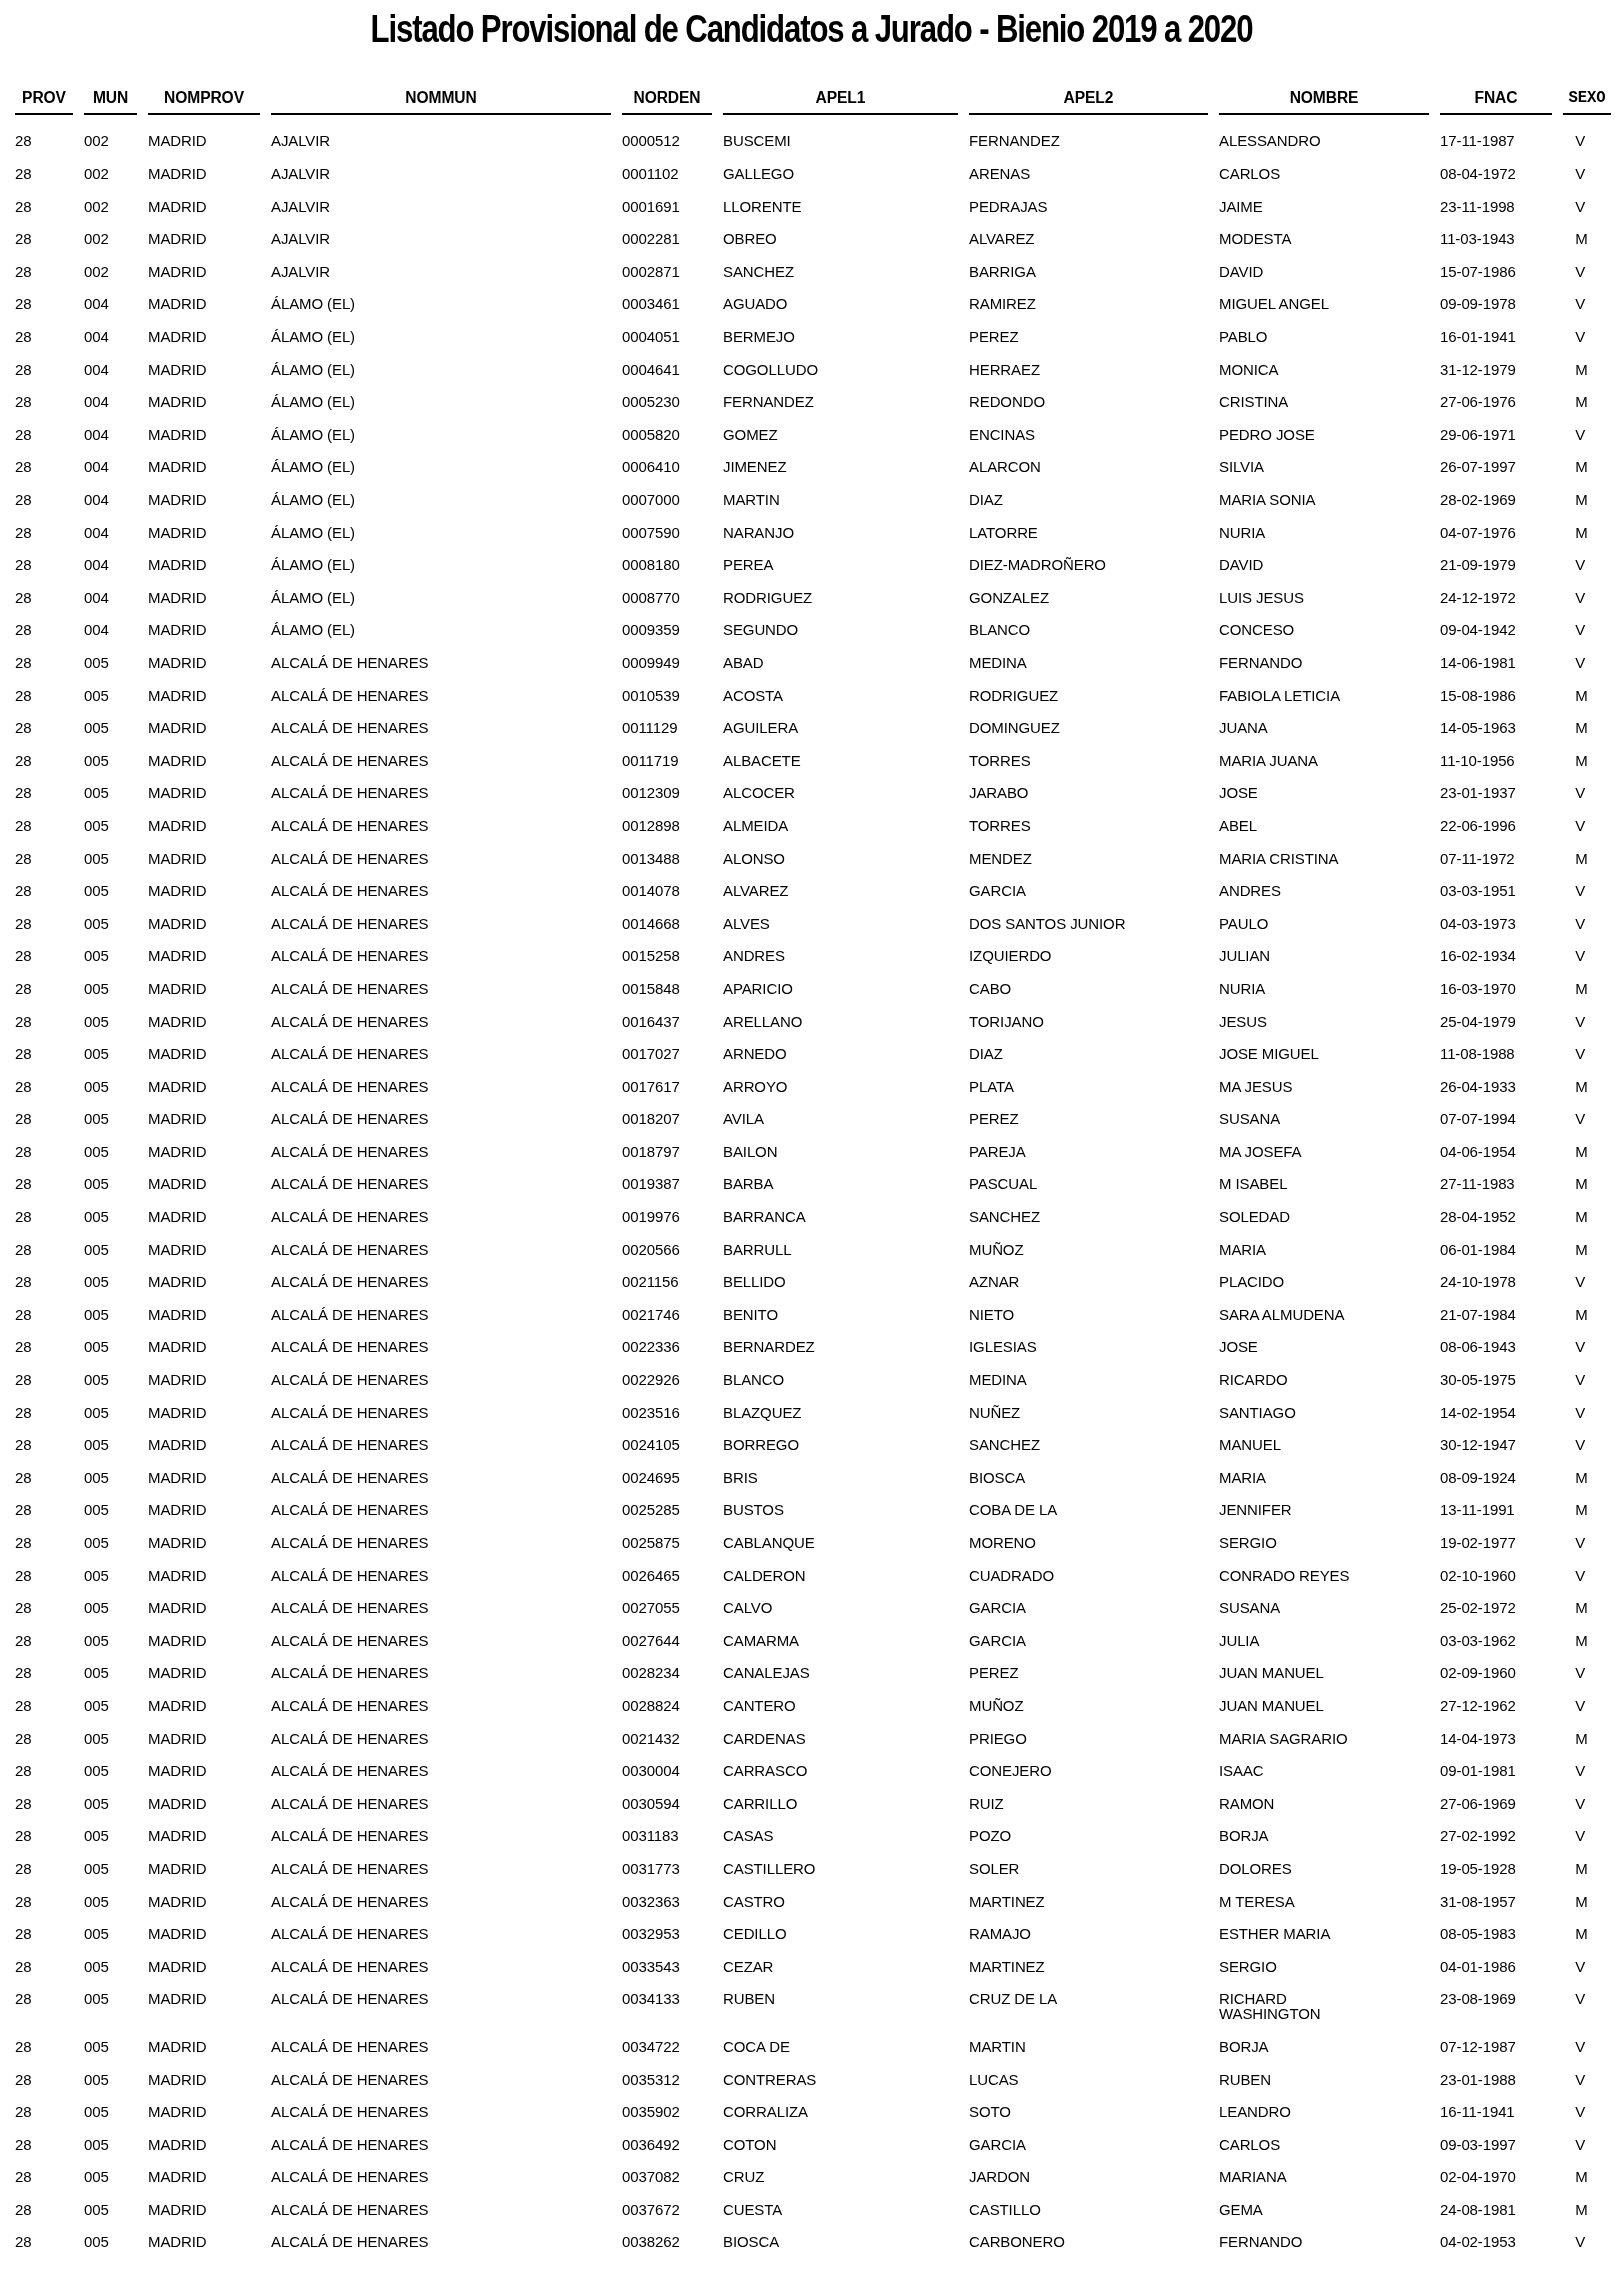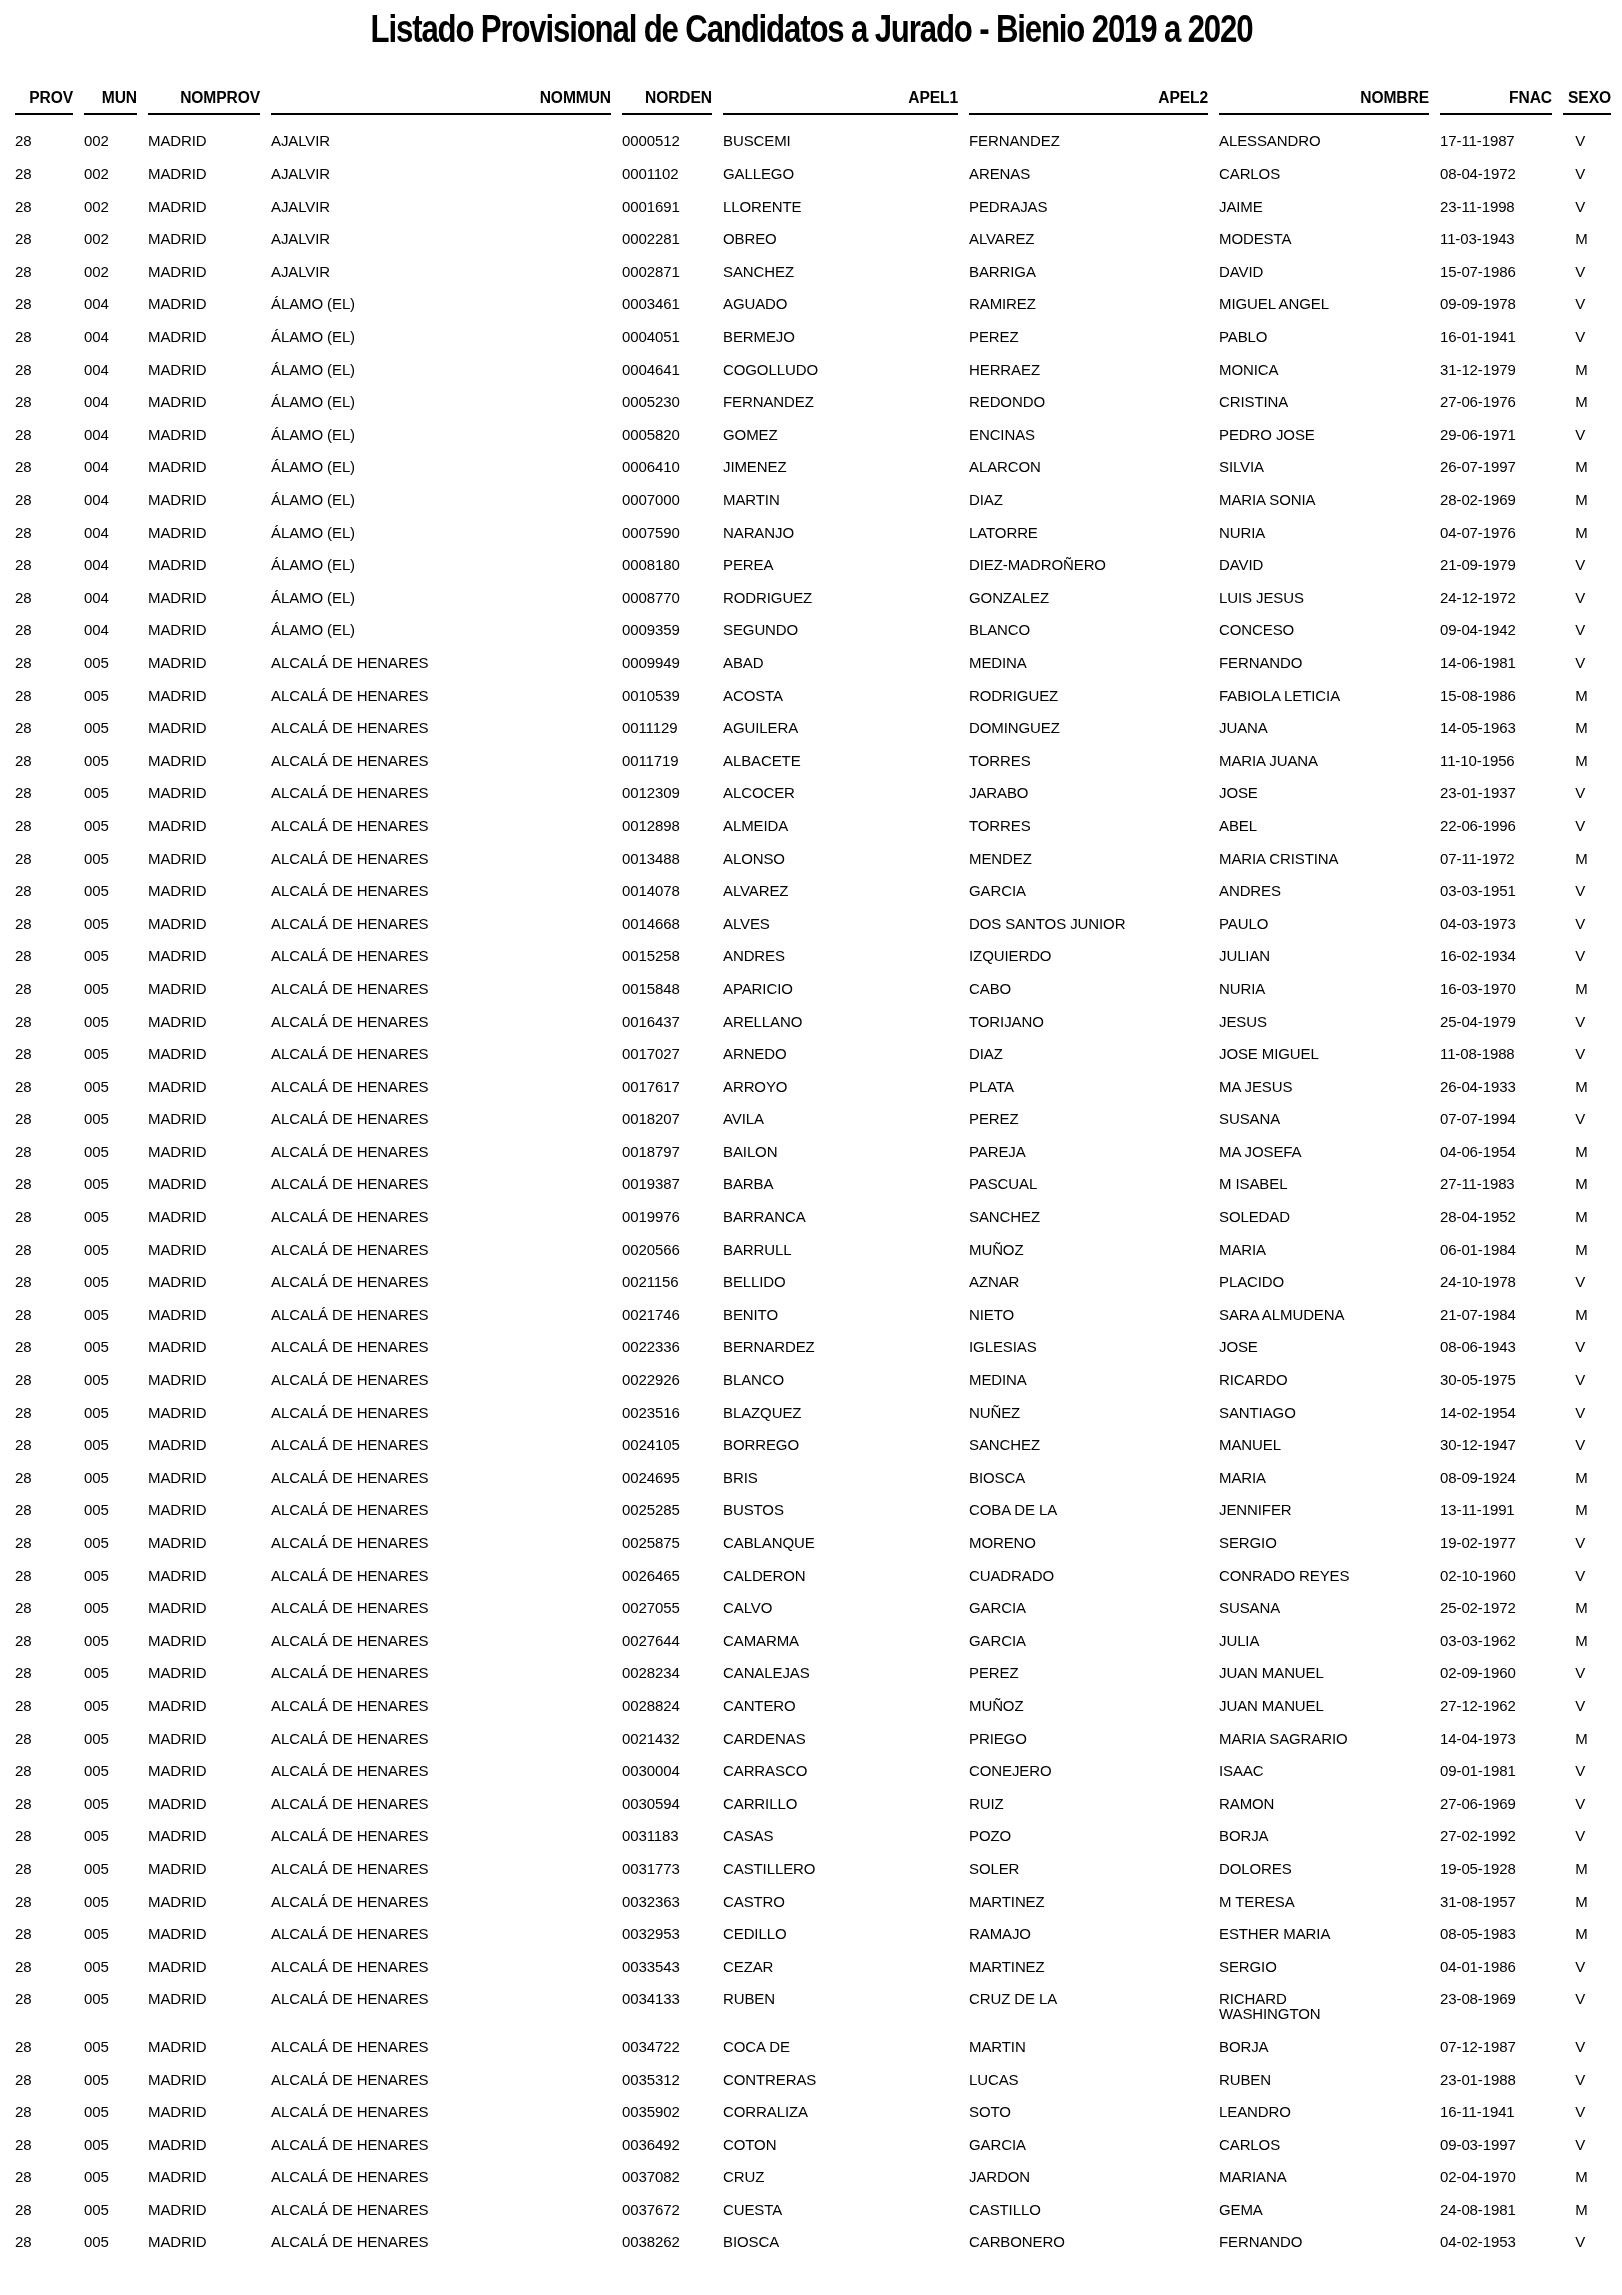--- a/index.html
+++ b/index.html
@@ -31,34 +31,35 @@
     white-space: nowrap;
   }
   table.listing {
     border-collapse: collapse;
     table-layout: fixed;
     width: 1608px;
     margin-left: 15px;
     margin-top: 38px;
   }
   table.listing th {
-    text-align: right;
+    text-align: center;
     font-size: 15.6px;
     font-weight: bold;
     padding: 0;
     vertical-align: bottom;
     letter-spacing: -0.1px;
   }
   table.listing th .hd {
     border-bottom: 2.7px solid #000000;
     padding-bottom: 6.1px;
     margin-right: 11px;
   }
   table.listing th.last .hd {
     margin-right: 12px;
+    font-family: Liberation Mono, monospace;
   }
   table.listing td {
     font-size: 15px;
     line-height: 15px;
     padding: 8.8px 4.1px 8.8px 0;
     vertical-align: top;
     letter-spacing: -0.1px;
     white-space: pre-line;
     overflow: hidden;
   }

